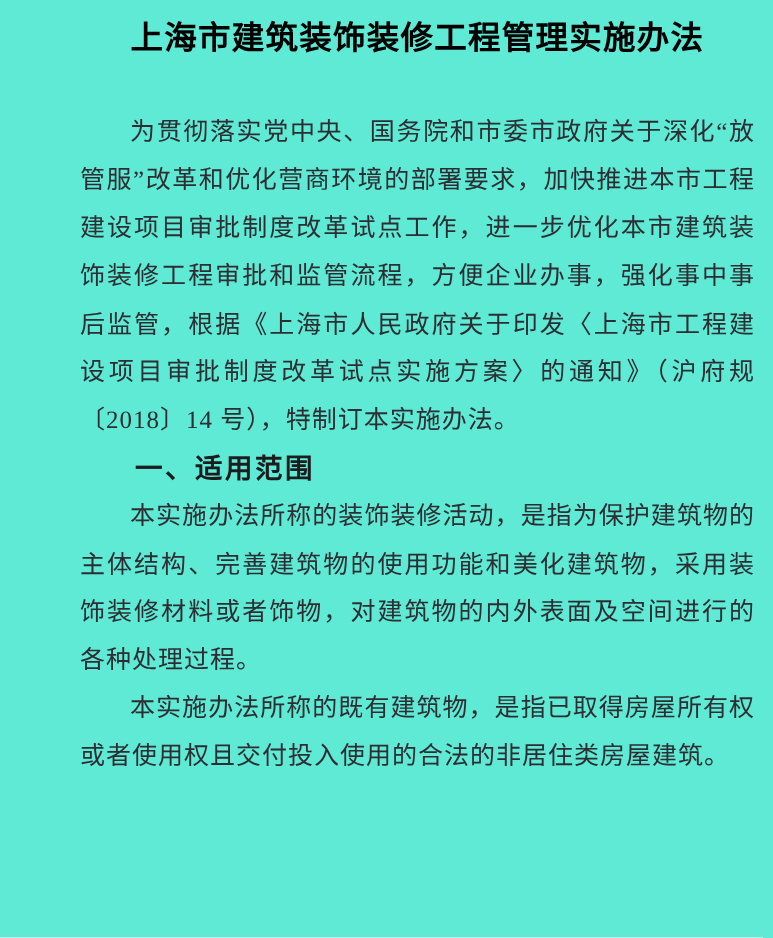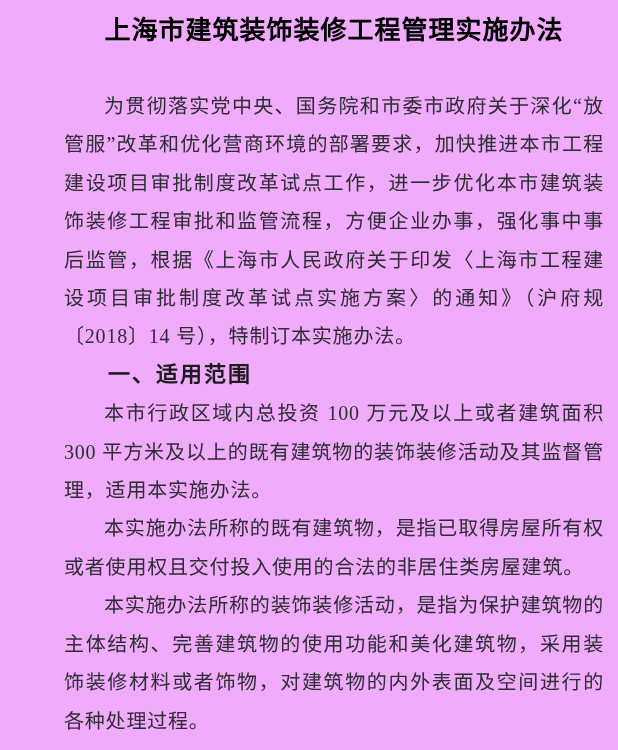--- a/index.html
+++ b/index.html
@@ -4,21 +4,21 @@
 <style>
   html, body {
     margin: 0;
     padding: 0;
     background: #ffffff;
   }
   .page {
     position: relative;
     width: 618px;
     height: 750px;
-    background: #f0abfc;
+    background: #5eead4;
     overflow: hidden;
   }
   .doc-column {
     position: absolute;
     left: 64px;
     top: 0;
     width: 540px;
   }
   .doc-title {
     margin: 0;
@@ -59,18 +59,17 @@
 </style>
 </head>
 <body>
 
 <div class="page">
   <div class="doc-column">
     <h1 class="doc-title">上海市建筑装饰装修工程管理实施办法</h1>
     <div class="doc-body">
       <p class="para">为贯彻落实党中央、国务院和市委市政府关于深化“放管服”改革和优化营商环境的部署要求，加快推进本市工程建设项目审批制度改革试点工作，进一步优化本市建筑装饰装修工程审批和监管流程，方便企业办事，强化事中事后监管，根据《上海市人民政府关于印发〈上海市工程建设项目审批制度改革试点实施方案〉的通知》（沪府规〔2018〕14 号），特制订本实施办法。</p>
       <h2 class="section-heading">一、适用范围</h2>
-      <p class="para">本市行政区域内总投资 100 万元及以上或者建筑面积 300 平方米及以上的既有建筑物的装饰装修活动及其监督管理，适用本实施办法。</p>
+      <p class="para">本实施办法所称的装饰装修活动，是指为保护建筑物的主体结构、完善建筑物的使用功能和美化建筑物，采用装饰装修材料或者饰物，对建筑物的内外表面及空间进行的各种处理过程。</p>
       <p class="para">本实施办法所称的既有建筑物，是指已取得房屋所有权或者使用权且交付投入使用的合法的非居住类房屋建筑。</p>
-      <p class="para">本实施办法所称的装饰装修活动，是指为保护建筑物的主体结构、完善建筑物的使用功能和美化建筑物，采用装饰装修材料或者饰物，对建筑物的内外表面及空间进行的各种处理过程。</p>
     </div>
   </div>
 </div>
 
 </body></html>

